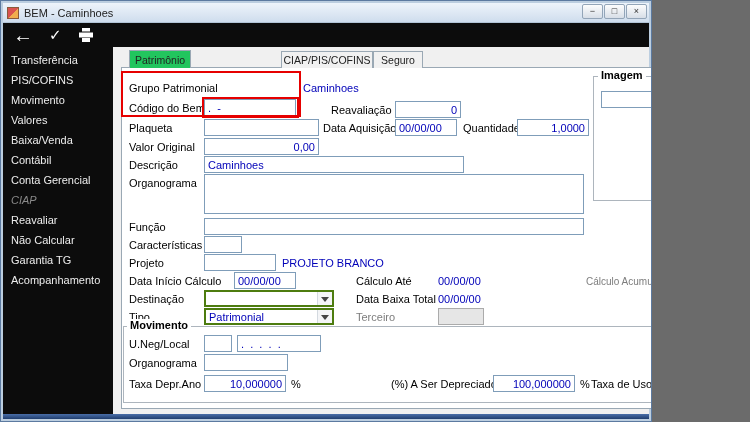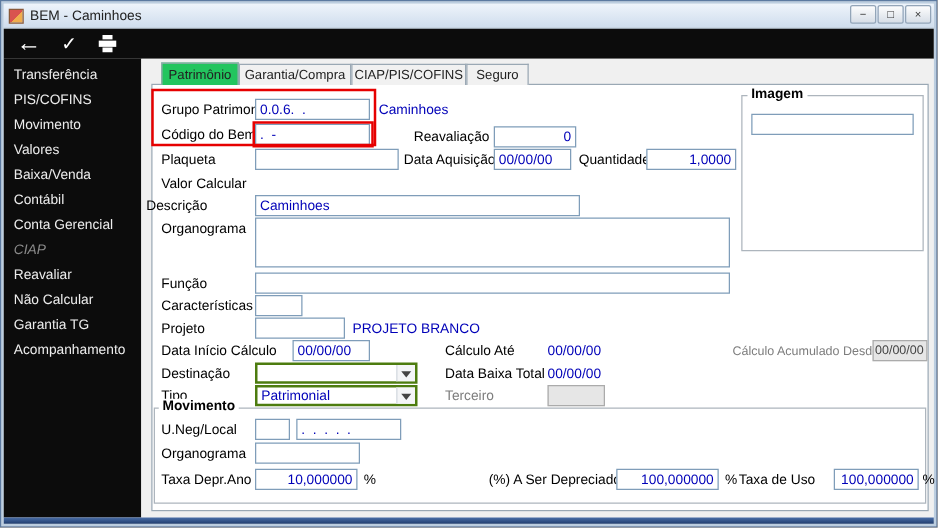--- a/index.html
+++ b/index.html
@@ -1,18 +1,18 @@
 <!DOCTYPE html>
 <html><head>
 <meta charset="utf-8">
 <style>
   * { margin:0; padding:0; box-sizing:border-box; }
   html,body { background:#6b6b6b; font-family:"Liberation Sans","DejaVu Sans",sans-serif; }
   .window{
-    position:relative; width:750px; height:422px; overflow:hidden;
+    position:relative; width:652px; height:422px; overflow:hidden;
     background:#f0f0f0; border:1px solid #5c7aa0;
     box-shadow: inset 0 0 0 2px #bccee0;
   }
   
   .titlebar{
     position:absolute; top:2px; left:2px; right:2px; height:20px;
     background:linear-gradient(#eef4fb,#cfdded);
     display:flex; align-items:center; padding:0 4px;
     border-bottom:1px solid #b2c4d6;
   }
@@ -122,45 +122,44 @@
     <div class="side-item dim">CIAP</div>
     <div class="side-item">Reavaliar</div>
     <div class="side-item">Não Calcular</div>
     <div class="side-item">Garantia TG</div>
     <div class="side-item">Acompanhamento</div>
   </div>
 
   <div class="main-bg"></div>
 
   <div class="tab active" style="left:128px;width:62px">Patrimônio</div>
-  <div class="tab" style="left:190px;width:90px">Garantia/Compra</div>
   <div class="tab" style="left:280px;width:92px">CIAP/PIS/COFINS</div>
   <div class="tab" style="left:372px;width:50px">Seguro</div>
 
   <div class="panel"></div>
 
   <span class="lbl" style="left:128px;top:81px">Grupo Patrimonial</span>
-  <input class="inp" style="left: 203px; top: 78px; width: 92px;" value="0.0.6.  .">
   <span class="bluetext" style="left:302px;top:81px">Caminhoes</span>
 
   <span class="lbl" style="left:128px;top:101px">Código do Bem</span>
   <input class="inp" style="left: 203px; top: 98px; width: 92px;" value=".  -">
   <span class="lbl" style="left:330px;top:103px">Reavaliação</span>
   <input class="inp ra" style="left: 394px; top: 100px; width: 66px;" value="0">
 
   <span class="lbl" style="left:128px;top:121px">Plaqueta</span>
   <input class="inp" style="left: 203px; top: 118px; width: 115px;" value="">
   <span class="lbl" style="left:322px;top:121px">Data Aquisição</span>
   <input class="inp" style="left: 394px; top: 118px; width: 62px;" value="00/00/00">
   <span class="lbl" style="left:462px;top:121px">Quantidade</span>
   <input class="inp ra" style="left: 516px; top: 118px; width: 72px;" value="1,0000">
 
-  <span class="lbl" style="left:128px;top:140px">Valor Calcular</span>
-
-  <span class="lbl" style="left:116px;top:158px">Descrição</span>
+  <span class="lbl" style="left:128px;top:140px">Valor Original</span>
+  <input class="inp ra" style="left: 203px; top: 137px; width: 115px;" value="0,00">
+
+  <span class="lbl" style="left:128px;top:158px">Descrição</span>
   <input class="inp" style="left: 203px; top: 155px; width: 260px;" value="Caminhoes">
 
   <span class="lbl" style="left:128px;top:176px">Organograma</span>
   <textarea class="inp" style="left: 203px; top: 173px; width: 380px; height: 40px;"></textarea>
 
   <span class="lbl" style="left:128px;top:220px">Função</span>
   <input class="inp" style="left: 203px; top: 217px; width: 380px;" value="">
 
   <span class="lbl" style="left:128px;top:238px">Características</span>
   <input class="inp" style="left: 203px; top: 235px; width: 38px;" value="">

